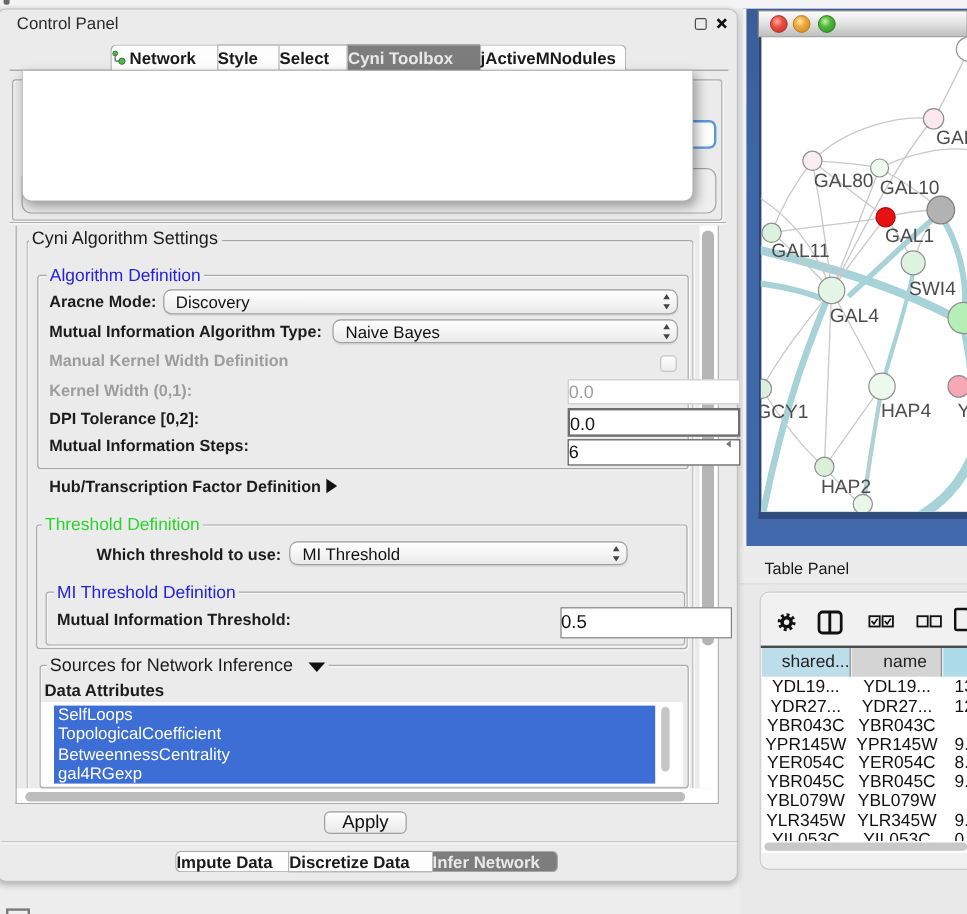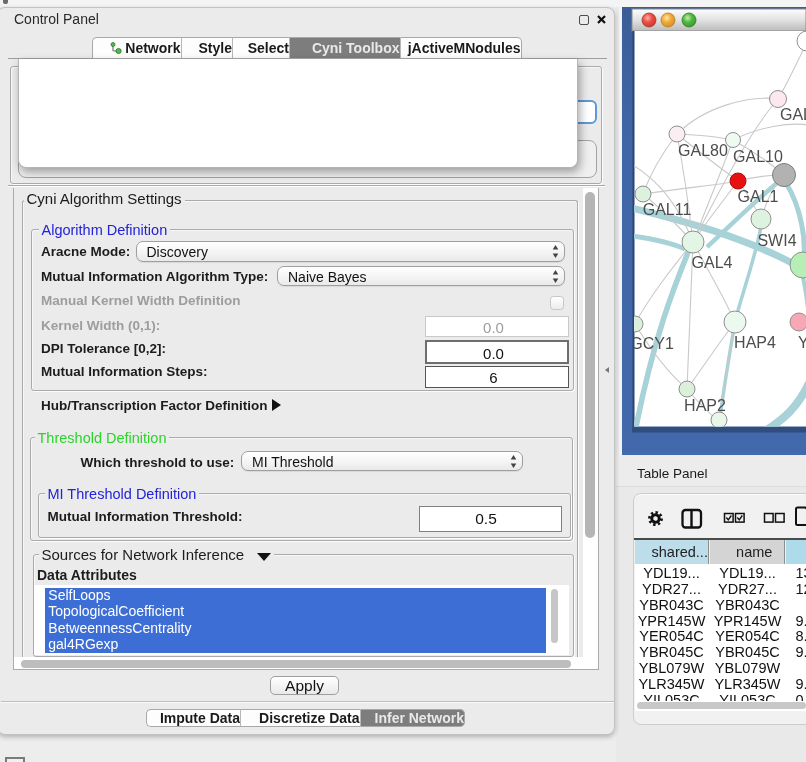--- a/index.html
+++ b/index.html
@@ -6,22 +6,22 @@
 html,body { width:806px; height:762px; overflow:hidden; }
 body { font-family:"Liberation Sans", sans-serif; background:#ededed; position:relative; }
 .abs { position:absolute; }
 .lbl { position:absolute; font-size:13.5px; font-weight:bold; color:#1c1c1c; white-space:nowrap; }
 .lbl.dis { color:#9d9d9d; }
 .group { position:absolute; border:1px solid #aaaaaa; border-radius:3px; box-shadow:1px 1px 0 rgba(255,255,255,.85), inset 1px 1px 0 rgba(255,255,255,.6); }
 .gtitle { position:absolute; top:-8px; font-size:14.5px; background:#ebebeb; padding:0 3px; white-space:nowrap; line-height:16px; }
 .combo { position:absolute; height:20.5px; border:1px solid #9f9f9f; border-radius:7px; background:linear-gradient(#ffffff,#f4f4f4 55%,#e9e9e9); box-shadow:0 1px 1px rgba(0,0,0,0.08); font-size:14px; color:#111; }
 .combo .ctext { position:absolute; left:10px; top:2px; white-space:nowrap; }
 .combo .arrows { position:absolute; right:5px; top:3px; width:7px; height:13px; }
-.tfield { position:absolute; background:#ffffff; font-size:15px; color:#111; text-align:center; }
-.tab { height:22px; line-height:21px; font-size:14px; font-weight:bold; color:#1a1a1a; background:#fdfdfd; border-top:1px solid #a8a8a8; border-bottom:1px solid #a8a8a8; text-align:right; float:left; white-space:nowrap; }
+.tfield { position:absolute; background:#ffffff; font-size:15px; color:#111; text-align:left;margin-left:48px; }
+.tab { height:22px; line-height:21px; font-size:14px; font-weight:bold; color:#1a1a1a; background:#fdfdfd; border-top:1px solid #a8a8a8; border-bottom:1px solid #a8a8a8; text-align:left; float:left; white-space:nowrap; }
 </style>
 </head>
 <body>
 
 <div class="abs" style="left:616px; top:0; width:190px; height:762px; background:#e9e9e9;"></div>
 <div class="abs" style="left:0; top:0; width:806px; height:7px; background:#f4f4f4;"></div>
 <div class="abs" id="netarea" style="left:619px; top:7px; width:187px; height:448px;">
   <svg width="187" height="448" viewBox="0 0 187 448">
     <defs>
       <linearGradient id="bluebg" x1="0" y1="0" x2="0" y2="1">

